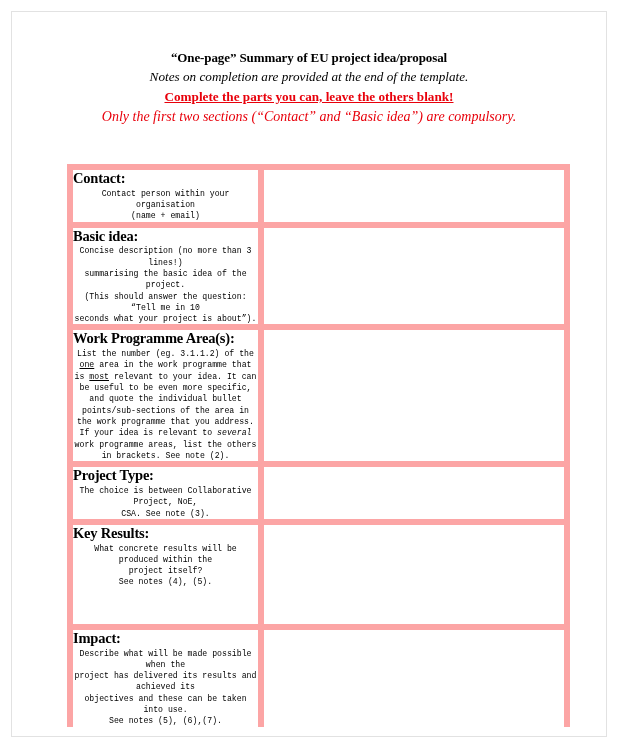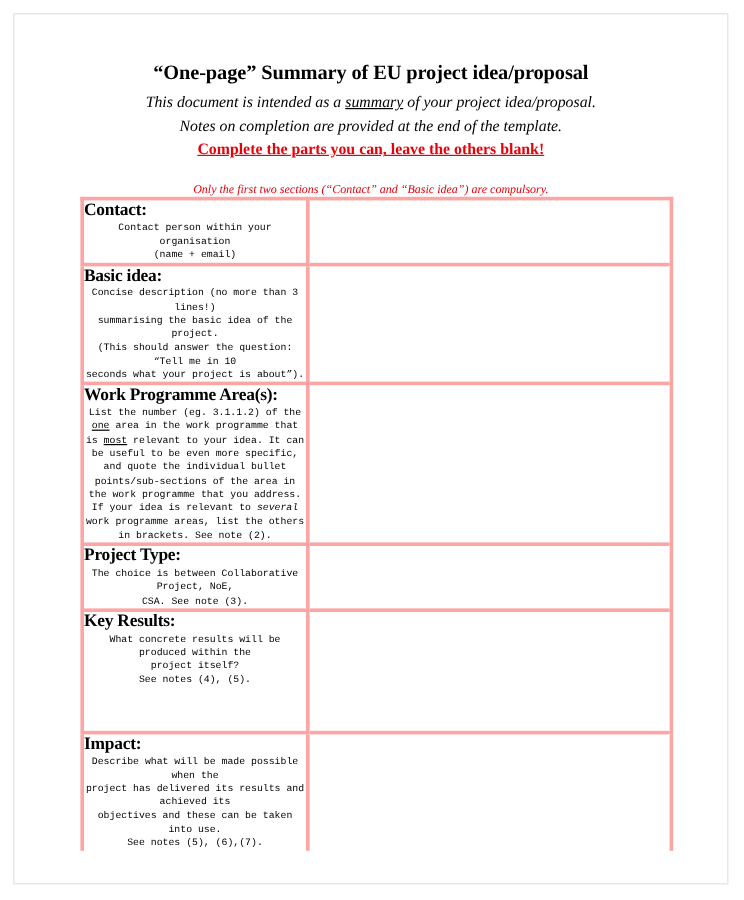--- a/index.html
+++ b/index.html
@@ -27,21 +27,21 @@
   }
 
   .header {
     padding-top: 38px;
     text-align: center;
   }
 
   .doc-title {
     font-family: "Liberation Serif", serif;
     font-weight: bold;
-    font-size: 17px;
+    font-size: 13px;
     line-height: 1.25;
     color: #000000;
     letter-spacing: -0.1px;
     margin: 0;
   }
 
   .subtitle-line {
     font-family: "Liberation Serif", serif;
     font-style: italic;
     font-size: 13.2px;
@@ -63,42 +63,42 @@
     line-height: 1.33;
     color: #e8000b;
     text-decoration: underline;
     margin: 0;
     padding-top: 2px;
   }
 
   .warn-sub {
     font-family: "Liberation Serif", serif;
     font-style: italic;
-    font-size: 10px;
+    font-size: 14px;
     line-height: 1.3;
     color: #e8000b;
-    margin: 16px;
+    margin: 0;
     padding-top: 3px;
   }
 
   .tbl-wrap {
     position: absolute;
     left: 55px;
     top: 152px;
     width: 487px;
   }
 
   table.form {
     border-collapse: collapse;
     table-layout: fixed;
     width: 487px;
   }
 
   table.form td {
-    border: 3px solid #fca5a5;
+    border: 6px solid #fca5a5;
     border-bottom: 1px solid #808080;
     vertical-align: top;
     padding: 0;
   }
 
   td.label-cell {
     width: 185px;
     padding: 3px 5px 4px 6px;
   }
 
@@ -156,21 +156,20 @@
   .h-impact   { height: 92px; }
 </style>
 </head>
 <body>
 
 <div class="page">
 
   <div class="header">
     <h1 class="doc-title">“One-page” Summary of EU project idea/proposal</h1>
 
-    <p class="subtitle-line l1"><span>This document is intended as a </span><u>summary</u><span> of your project idea/proposal.</span></p>
 
     <p class="subtitle-line">Notes on completion are provided at the end of the template.</p>
 
     <p class="warn-line">Complete the parts you can, leave the others blank!</p>
 
     <p class="warn-sub">Only the first two sections (“Contact” and “Basic idea”) are compulsory.</p>
   </div>
 
   <div class="tbl-wrap">
     <table class="form">

